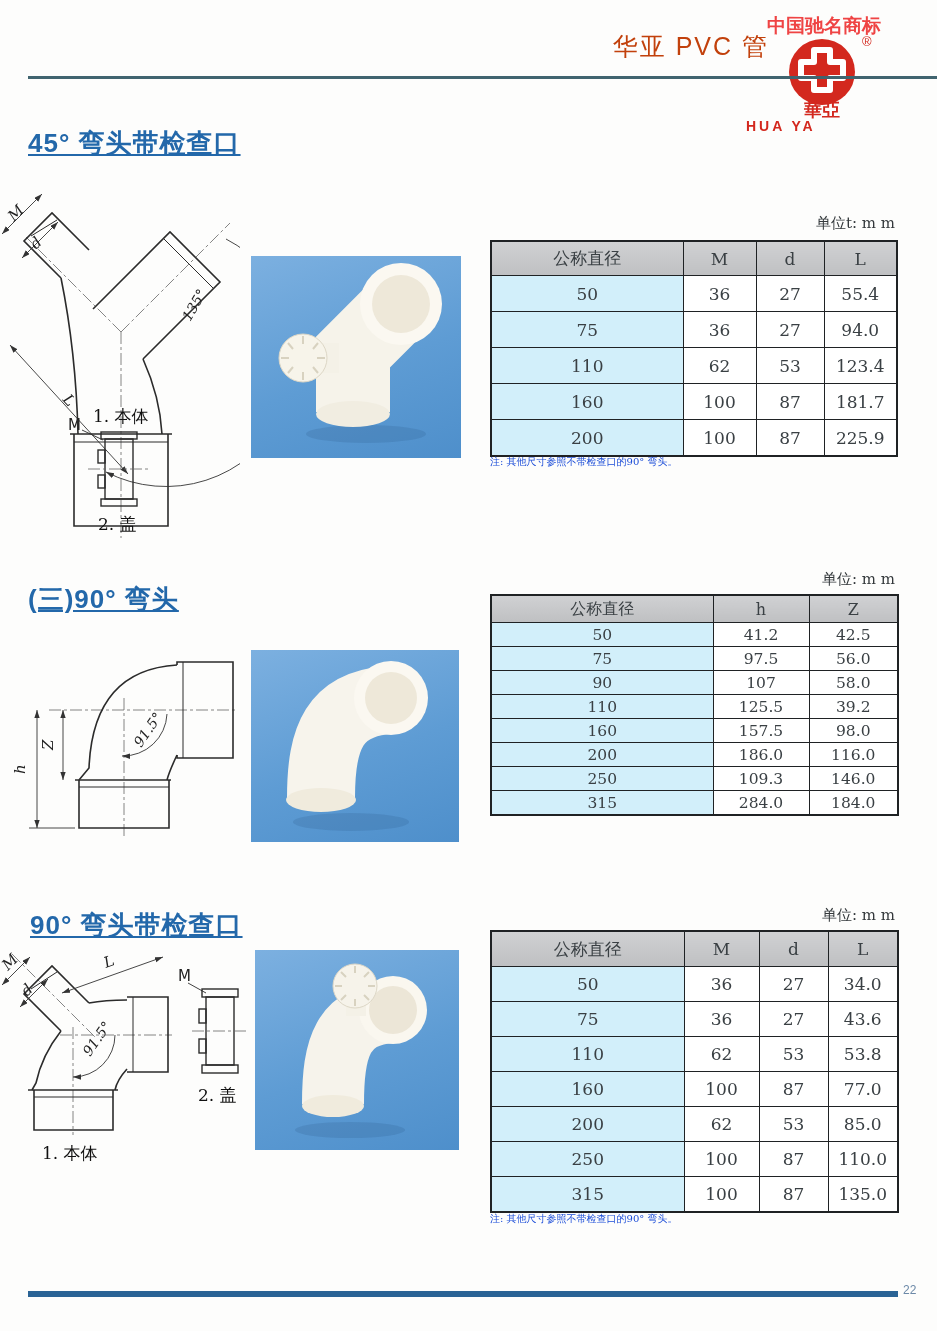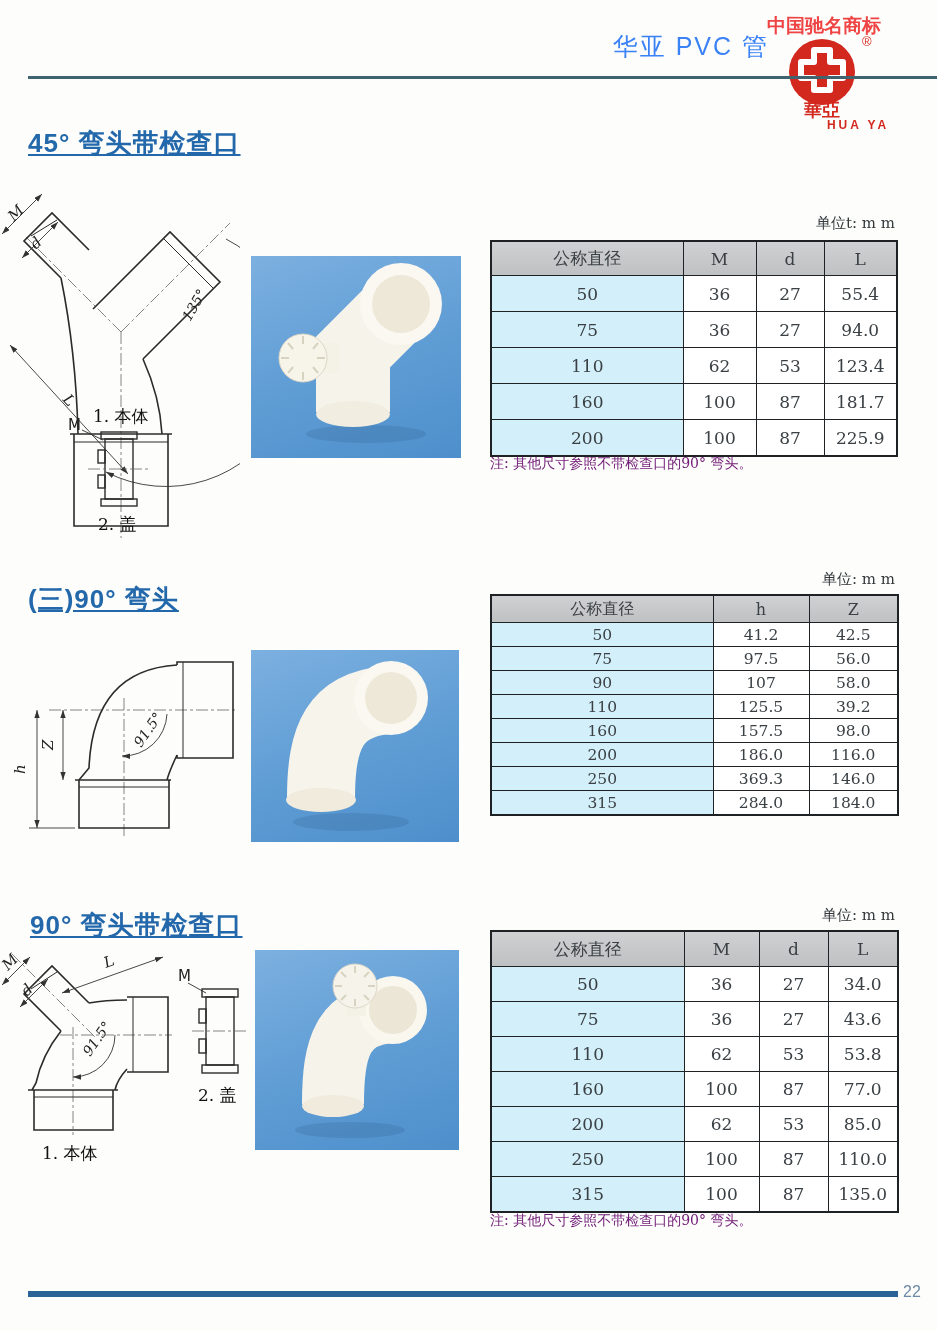--- a/index.html
+++ b/index.html
@@ -1,28 +1,28 @@
 <!DOCTYPE html>
 <html><head>
 <meta charset="utf-8">
 <style>
   html,body{margin:0;padding:0;background:#e8e8e8;}
   .page{position:relative;width:937px;height:1331px;background:#fdfdfc;overflow:hidden;
         font-family:"DejaVu Serif",serif;color:#333;}
   
   .brand{position:absolute;right:168px;top:30px;font-family:"Liberation Sans",sans-serif;
-         font-size:25px;letter-spacing:2px;color:#3b82f6;font-weight:500;}
+         font-size:25px;letter-spacing:2px;color:#c2410c;font-weight:500;}
   .tm-text{position:absolute;left:766px;top:13px;width:116px;text-align:center;
            color:#ef4444;font-size:19px;font-weight:bold;font-family:"Liberation Sans",sans-serif;}
   .logo-svg{position:absolute;left:786px;top:36px;width:72px;height:72px;}
   .reg-mark{position:absolute;left:862px;top:34px;color:#d3281e;font-size:13px;font-family:"Liberation Sans",sans-serif;}
   .logo-cn{position:absolute;left:784px;top:98px;width:76px;text-align:center;color:#d3281e;
            font-size:18px;font-weight:bold;}
-  .logo-en{position:absolute;left:820px;top:118px;width:76px;text-align:center;color:#d3281e;
-           font-size:12px;font-weight:bold;letter-spacing:3px;font-family:"Liberation Sans",sans-serif;}
+  .logo-en{position:absolute;left:746px;top:118px;width:76px;text-align:left;color:#d3281e;
+           font-size:14px;font-weight:bold;letter-spacing:3px;font-family:"Liberation Sans",sans-serif;}
   .top-rule{position:absolute;left:28px;top:76px;width:909px;height:3px;background:#40646f;}
   
   .sec-title{position:absolute;font-family:"Liberation Sans",sans-serif;font-weight:bold;
              color:#2368aa;font-size:26px;letter-spacing:1px;white-space:nowrap;text-decoration:underline;}
   #title1{left:28px;top:104px;}
   #title2{left:28px;top:560px;}
   #title3{left:30px;top:886px;}
   
   .drawing{position:absolute;}
   #drawing1{left:0;top:182px;width:240px;height:365px;}
@@ -43,26 +43,26 @@
   #tbl3{top:930px;}
   table{border-collapse:collapse;border:2px solid #1f2224;table-layout:fixed;}
   th,td{border:1px solid #1f2224;text-align:center;vertical-align:middle;padding:0;
         font-weight:normal;color:#3a4044;}
   th{background:linear-gradient(#d0d1d3,#bfc0c2);font-size:17px;}
   td{background:#fff;font-size:17px;}
   td.dia{background:#d2effa;}
   #tbl1 th{height:33px;} #tbl1 td{height:35px;}
   #tbl2 th{height:26px;font-size:16px;} #tbl2 td{height:23px;font-size:15.5px;}
   #tbl3 th{height:34px;} #tbl3 td{height:34px;}
-  .note{position:absolute;left:490px;font-size:14px;color:#701a75;white-space:nowrap;}
+  .note{position:absolute;left:490px;font-size:10px;color:#1d4ed8;white-space:nowrap;}
   #note1{top:455px;}
   #note3{top:1212px;}
   
   .footer-bar{position:absolute;left:28px;top:1291px;width:870px;height:6px;background:#2a6395;}
-  .page-num{position:absolute;left:903px;top:1283px;font-size:16px;color:#6c89a8;
+  .page-num{position:absolute;left:903px;top:1283px;font-size:12px;color:#6c89a8;
             font-family:"Liberation Sans",sans-serif;}
   
   .dim{font-family:"DejaVu Serif",serif;font-style:italic;font-size:15px;fill:#222;}
   .ang{font-family:"DejaVu Serif",serif;font-style:italic;font-size:14px;fill:#222;}
   .cap{font-family:"DejaVu Serif",serif;font-size:17px;fill:#111;}
   .covm{font-family:"DejaVu Sans",sans-serif;font-size:15px;fill:#222;}
 </style>
 </head>
 <body>
 
@@ -280,21 +280,21 @@
             <td>157.5</td>
             <td>98.0</td>
           </tr>
           <tr>
             <td class="dia">200</td>
             <td>186.0</td>
             <td>116.0</td>
           </tr>
           <tr>
             <td class="dia">250</td>
-            <td>369.3</td>
+            <td>109.3</td>
             <td>146.0</td>
           </tr>
           <tr>
             <td class="dia">315</td>
             <td>284.0</td>
             <td>184.0</td>
           </tr>
         </tbody>
     </table>
   </div>

